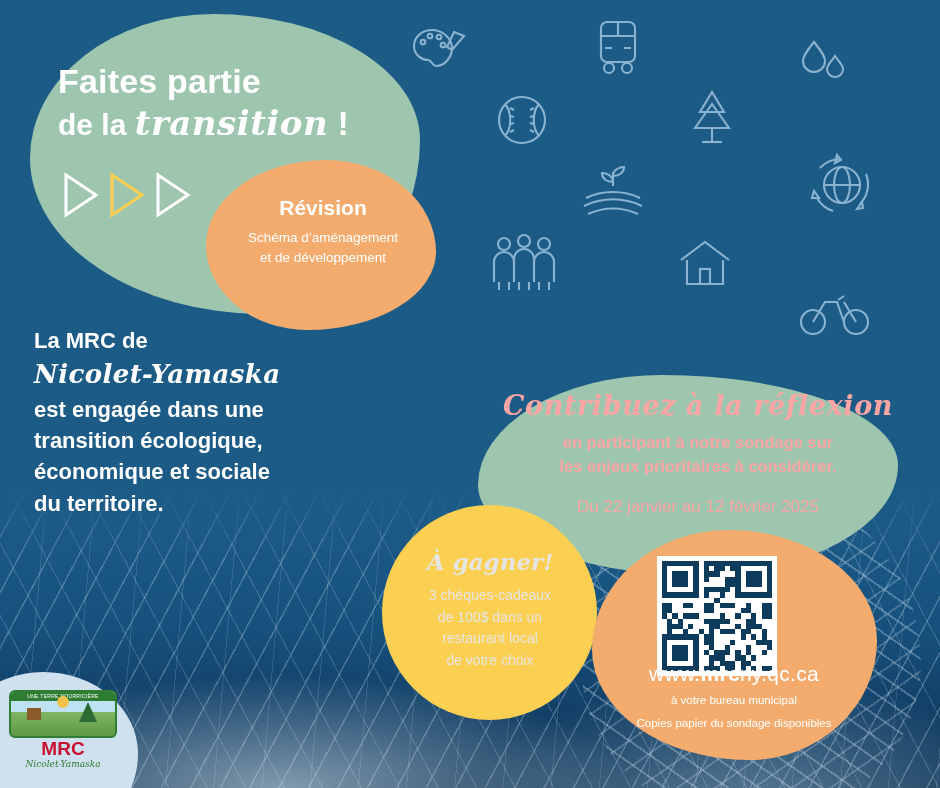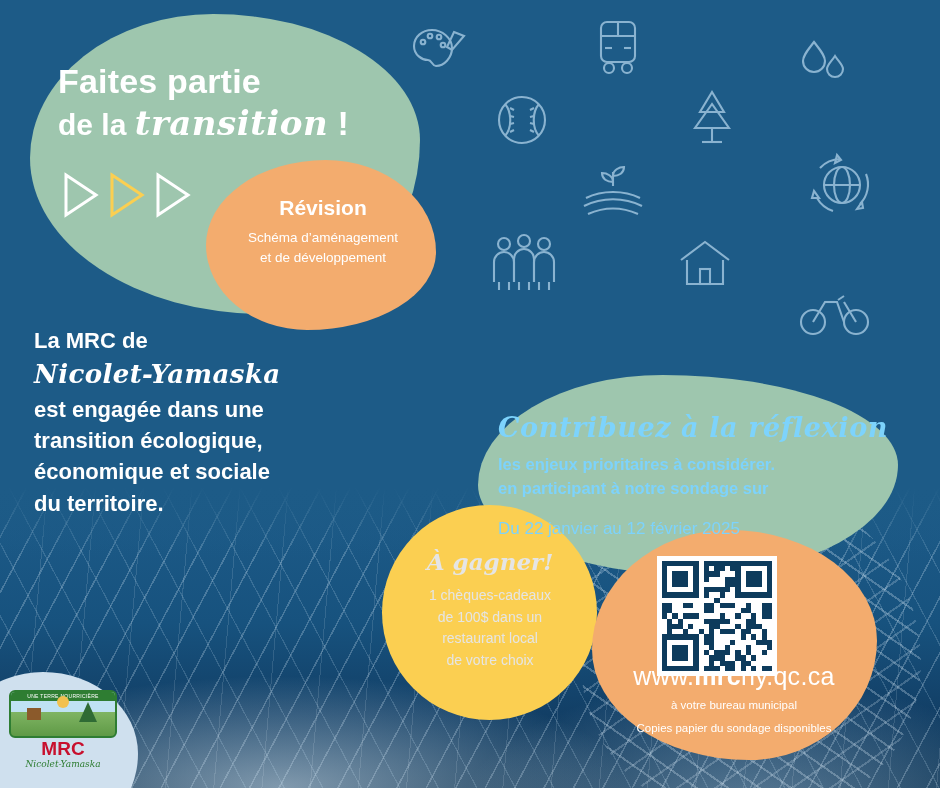--- a/index.html
+++ b/index.html
@@ -112,21 +112,21 @@
   
   .mrc-text{position:absolute;left:34px;top:325px;width:340px;color:#ffffff;}
   .mrc-text .line{font-size:22px;font-weight:bold;line-height:1.42;}
   .mrc-text .name{
     font-family:"DejaVu Serif",serif;font-style:italic;font-weight:bold;
     font-size:26px;line-height:1.45;letter-spacing:.4px;
   }
 
   
   .contribute{
-    position:absolute;left:498px;top:412px;width:400px;color:#7dd3fc;
+    position:absolute;left:498px;top:390px;width:400px;color:#fca5a5;text-align:center;
   }
   .contribute .c-title{
     font-family:"DejaVu Serif",serif;font-style:italic;font-weight:bold;
     font-size:27px;letter-spacing:.6px;margin-bottom:10px;
   }
   .contribute .c-sub{font-size:16.5px;font-weight:bold;line-height:1.45;}
   .contribute .c-dates{font-size:17px;margin-top:18px;}
 
   
   .prize{
@@ -141,21 +141,21 @@
   
   .qrbox{
     position:absolute;left:657px;top:556px;width:110px;height:110px;background:#ffffff;
     padding:5px;box-sizing:content-box;
   }
   .qrgrid{width:110px;height:110px;display:grid;grid-template-columns:repeat(21,1fr);grid-template-rows:repeat(21,1fr);}
   .qrgrid i{display:block;}
   .qrgrid i.on{background:#0d3b5c;}
 
   .qr-caption{position:absolute;left:600px;top:662px;width:268px;text-align:center;color:#ffffff;}
-  .qr-caption .url{font-size:25px;letter-spacing:.3px;}
+  .qr-caption .url{font-size:21px;letter-spacing:.3px;}
   .qr-caption .url b{font-weight:bold;}
   .qr-caption .note{font-size:11.5px;line-height:1.5;margin-top:6px;}
 
   
   .logo{position:absolute;left:8px;top:690px;width:110px;height:90px;text-align:center;}
   .logo .crest{
     width:104px;height:44px;margin:0 auto;border-radius:6px;
     background:linear-gradient(180deg,#bfe2f3 0%, #bfe2f3 45%, #7fb463 46%, #5f9a46 100%);
     border:2px solid #2e7d32;position:relative;overflow:hidden;
   }
@@ -306,28 +306,28 @@
     <div class="line">La MRC de</div>
     <div class="name">Nicolet-Yamaska</div>
     <div class="line">est engagée dans une</div>
     <div class="line">transition écologique,</div>
     <div class="line">économique et sociale</div>
     <div class="line">du territoire.</div>
   </div>
 
   <div class="contribute">
     <div class="c-title">Contribuez à la réflexion</div>
+    <div class="c-sub">en participant à notre sondage sur</div>
     <div class="c-sub">les enjeux prioritaires à considérer.</div>
-    <div class="c-sub">en participant à notre sondage sur</div>
     <div class="c-dates">Du 22 janvier au 12 février 2025</div>
   </div>
 
   <div class="prize">
     <div class="p-title">À gagner!</div>
-    <div class="p-body">1 chèques-cadeaux</div>
+    <div class="p-body">3 chèques-cadeaux</div>
     <div class="p-body">de 100$ dans un</div>
     <div class="p-body">restaurant local</div>
     <div class="p-body">de votre choix</div>
   </div>
 
   <div class="qrbox">
     <div class="qrgrid" id="qrgrid">
         <i class="on"></i>
         <i class="on"></i>
         <i class="on"></i>

